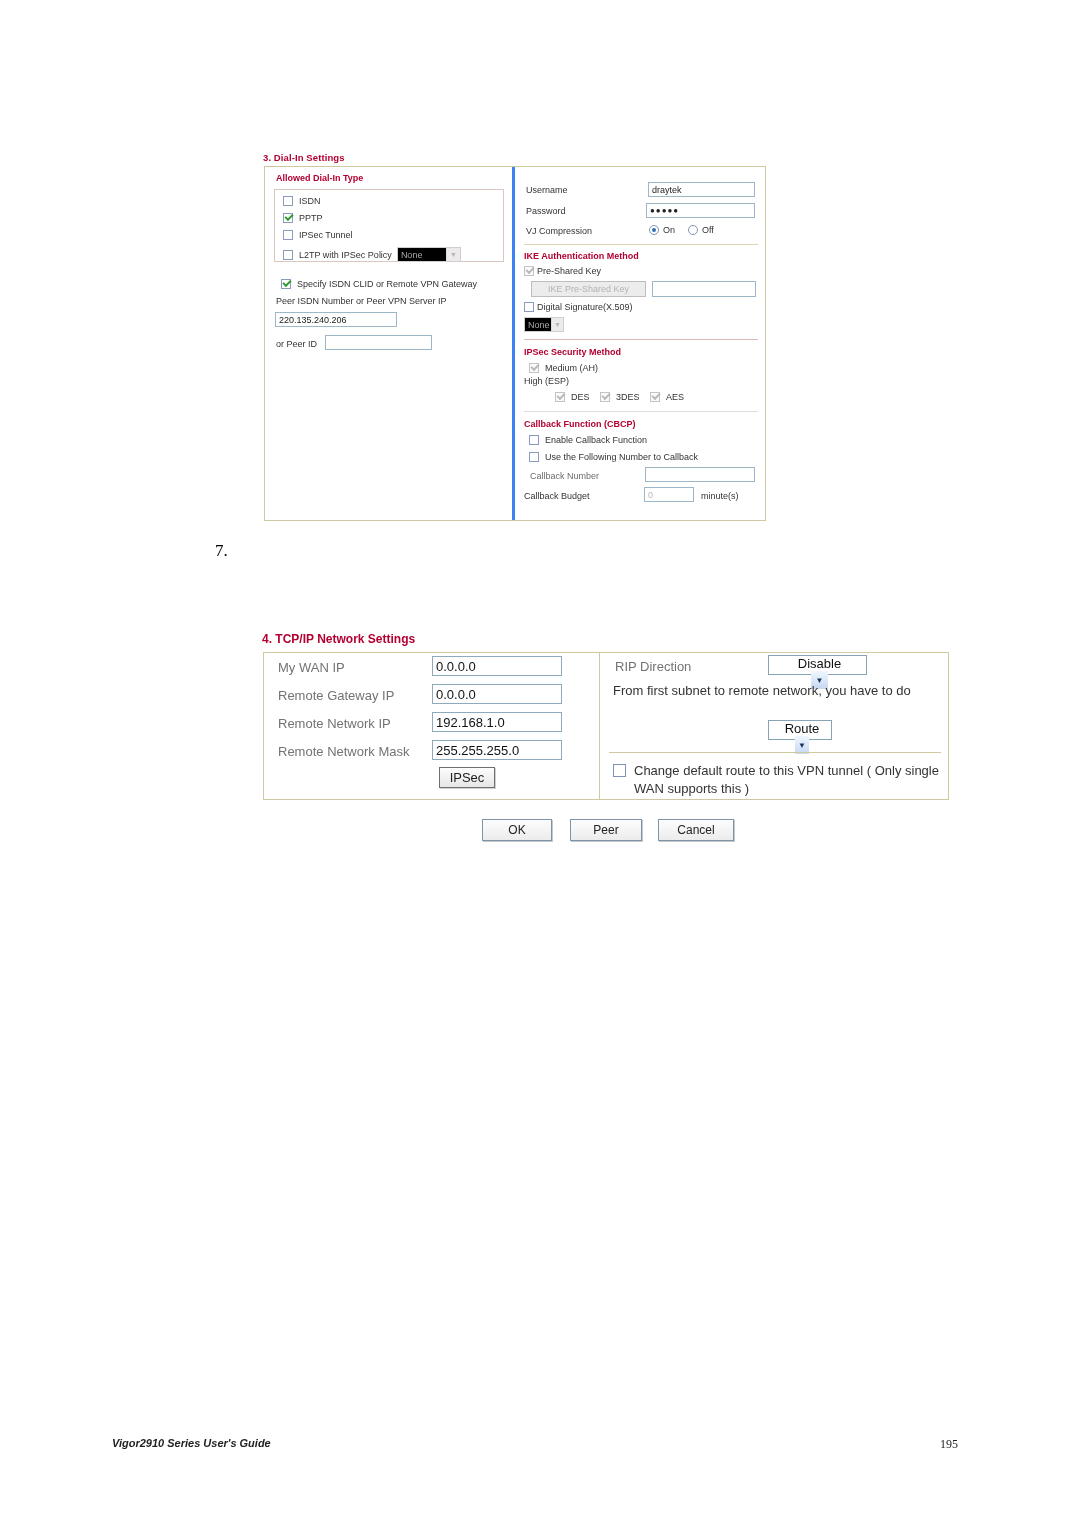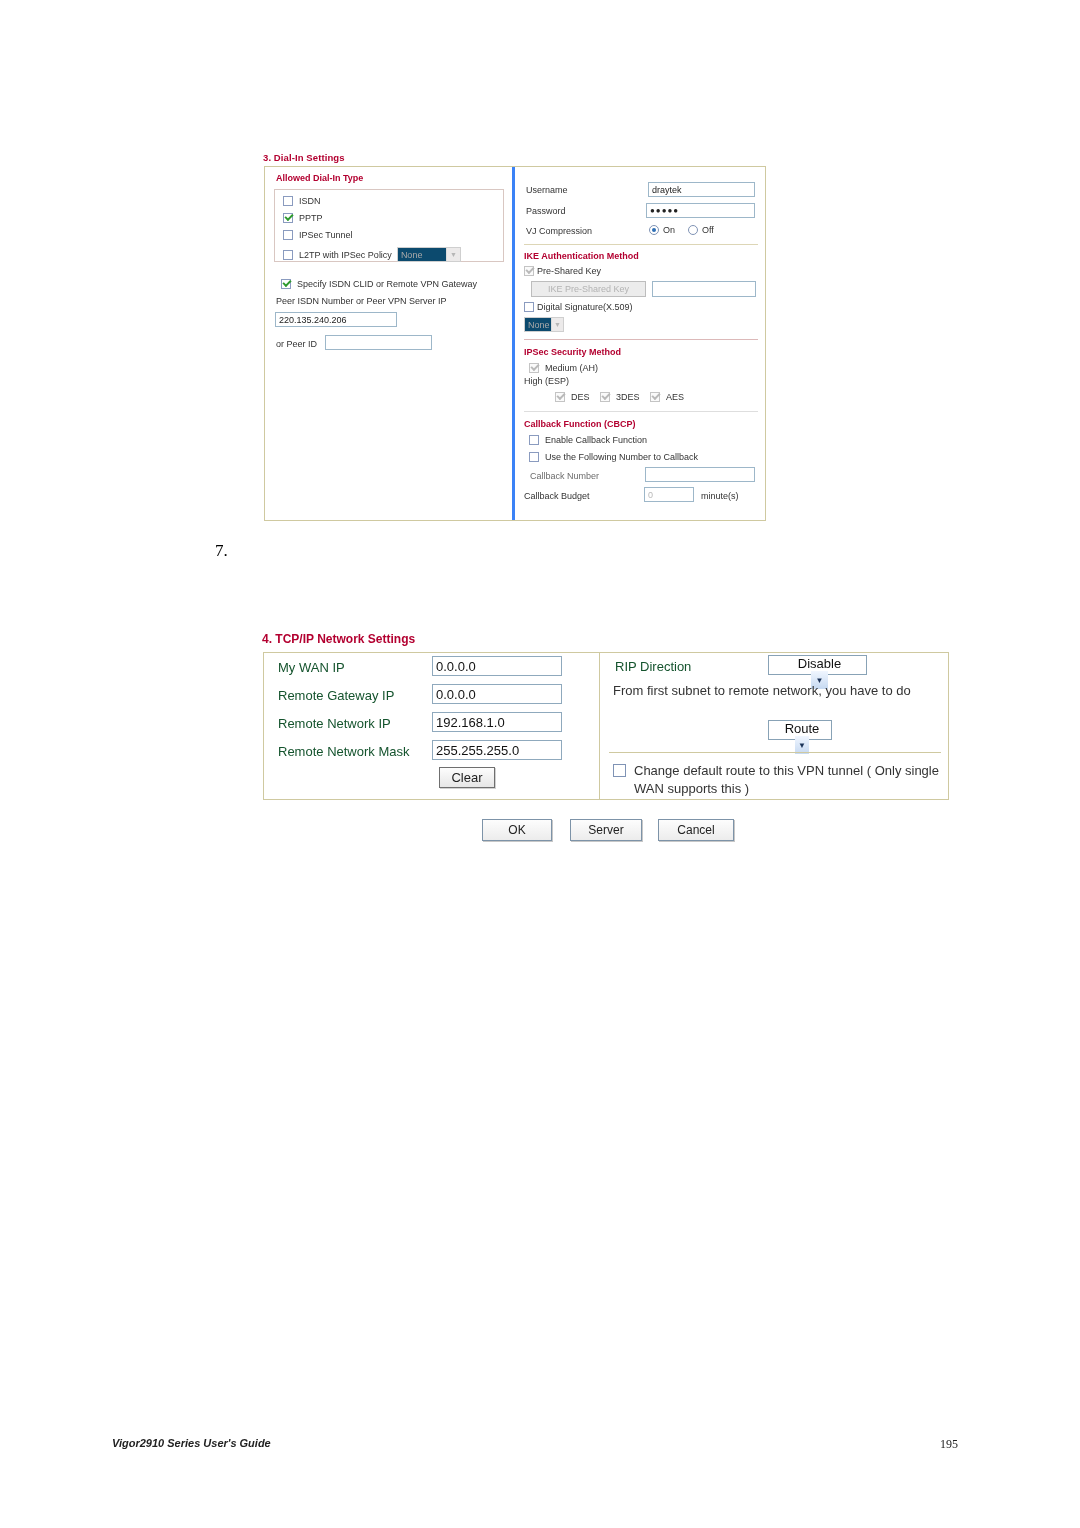--- a/index.html
+++ b/index.html
@@ -82,21 +82,21 @@
     font-size: 9px; color: #333; box-sizing: border-box;
     padding: 0 0 0 3px; height: 15px;
   }
   .sel .arrow {
     width: 13px; height: 13px; flex: none;
     display: flex; align-items: center; justify-content: center;
     background: linear-gradient(#f3f7fd,#d3e0f2);
     border-left: 1px solid #cfcfcf;
     font-size: 7px; color: #2b3c5c;
   }
-  .sel.dis { color: #a9a9a9; background: #0c4a6e; border-color: #cfcfcf; }
+  .sel.dis { color: #a9a9a9; background: #000000; border-color: #cfcfcf; }
   .sel.dis .arrow { background: #eceaea; color: #b6b6b6; border-left-color: #dcdcdc; }
 
   .txt {
     box-sizing: border-box;
     border: 1px solid #9db7c9;
     background: #fff;
     font-size: 9px; color: #222;
     padding: 0 3px; height: 15px; line-height: 14px;
     font-family: "Liberation Sans", sans-serif;
   }
@@ -150,21 +150,21 @@
     background: #fff; box-sizing: border-box;
   }
   .p4-left {
     position: absolute; left: 0; top: 0; width: 336px; height: 100%;
     border-right: 1px solid #cfc9a0; box-sizing: border-box;
   }
   .p4-right {
     position: absolute; left: 337px; top: 0; width: 349px; height: 100%;
     box-sizing: border-box;
   }
-  .p4lbl { position: absolute; font-size: 13px; color: #14532d; }
+  .p4lbl { position: absolute; font-size: 13px; color: #737373; }
   .p4txt {
     position: absolute; box-sizing: border-box;
     border: 1px solid #8fa9bd; background: #fff;
     font-size: 13px; color: #111; padding: 0 3px;
     height: 20px; line-height: 19px;
   }
   .more-btn {
     position: absolute;
     box-sizing: border-box;
     border: 1px solid #6f6f6f;
@@ -360,21 +360,21 @@
 
       <div class="p4lbl" style="left:14px; top:35px;">Remote Gateway IP</div>
       <input class="p4txt" type="text" style="left: 168px; top: 31px; width: 130px;" value="0.0.0.0">
 
       <div class="p4lbl" style="left:14px; top:63px;">Remote Network IP</div>
       <input class="p4txt" type="text" style="left: 168px; top: 59px; width: 130px;" value="192.168.1.0">
 
       <div class="p4lbl" style="left:14px; top:91px;">Remote Network Mask</div>
       <input class="p4txt" type="text" style="left: 168px; top: 87px; width: 130px;" value="255.255.255.0">
 
-      <div class="more-btn" style="left:175px; top:114px; width:56px; height:21px;">Clear</div>
+      <div class="more-btn" style="left:175px; top:114px; width:56px; height:21px;">IPSec</div>
     </div>
 
     <div class="p4-right">
       <div class="p4lbl" style="left:14px; top:6px;">RIP Direction</div>
       <div class="sel-big" style="left:167px; top:2px; width:99px;">
         <span>Disable</span>
         <span class="arw">▼</span>
       </div>
 
       <div class="p4note" style="left:12px; top:29px; width:330px;">From first subnet to remote network, you have to do</div>
@@ -385,19 +385,19 @@
       </div>
 
       <div class="hr" style="left:8px; top:99px; width:332px; background:#cfc9a0;"></div>
 
       <div class="cb-big" style="left:12px; top:111px;"></div>
       <div class="p4note" style="left:33px; top:109px; width:308px; text-indent:-0px;">Change default route to this VPN tunnel ( Only single WAN supports this )</div>
     </div>
   </div>
 
   <div class="formbtn" style="left:482px; top:819px; width:70px; height:22px;">OK</div>
-  <div class="formbtn" style="left:570px; top:819px; width:72px; height:22px;">Server</div>
+  <div class="formbtn" style="left:570px; top:819px; width:72px; height:22px;">Peer</div>
   <div class="formbtn" style="left:658px; top:819px; width:76px; height:22px;">Cancel</div>
 
   <div class="footer-left">Vigor2910 Series User's Guide</div>
   <div class="footer-right">195</div>
 
 </div>
 
 </body></html>

